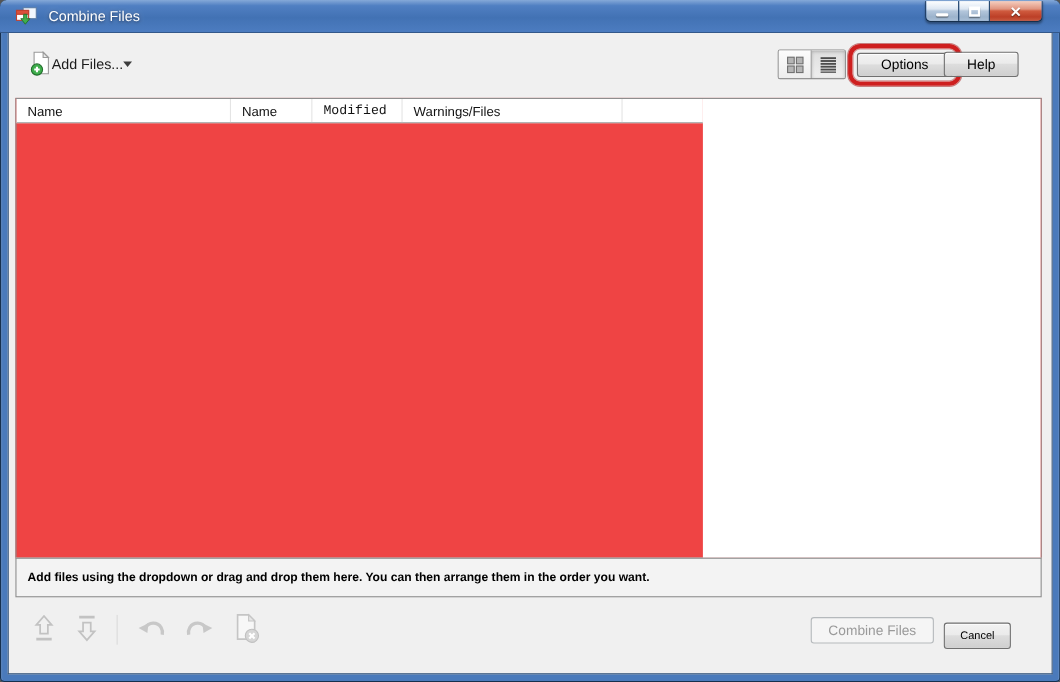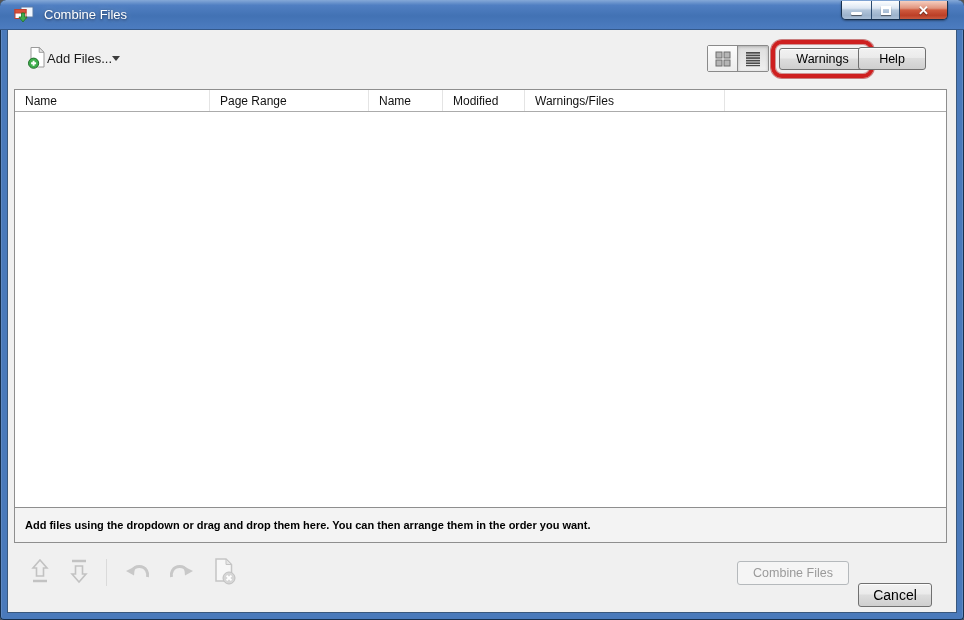--- a/index.html
+++ b/index.html
@@ -79,26 +79,26 @@
     font-size:12.5px; color:#000;
     border:1px solid #707070; border-radius:3px;
     background:linear-gradient(180deg,#f2f2f2 0%, #ebebeb 45%, #dddddd 50%, #cfcfcf 100%);
     box-shadow:inset 0 1px 0 rgba(255,255,255,.85);
     display:inline-flex; align-items:center; justify-content:center;
   }
   .btn-options { width:87px; height:22px; }
   .btn-help { position:absolute; left:850px; top:17px; width:68px; height:23px; }
   .btn-combine { position:absolute; left:729px; top:531px; width:112px; height:24px;
     background:#f5f5f5; border:1px solid #b5b9bc; color:#9a9a9a; box-shadow:none; }
-  .btn-cancel { position:absolute; left:850px; top:553px; width:74px; height:24px; font-size:14px; }
+  .btn-cancel { position:absolute; left:850px; top:536px; width:61px; height:24px; font-size:10px; }
 
   
   .list-panel {
     position:absolute; left:6px; top:59px; width:933px; height:419px;
-    background:#ef4444; border:1px solid #8e8e8e; display:flex; flex-direction:column;
+    background:#ef4444; border:1px solid #8e8e8e; display:flex; flex-direction:row;
   }
   .table-header { display:flex; height:22px; border-bottom:1px solid #ababab; background:#fff; flex:none; }
   .hcell {
     font-size:12px; color:#111; padding:4px 0 0 10px;
     border-right:1px solid #e4e4e4; height:100%; overflow:hidden; white-space:nowrap;
   }
   .hcell:last-child { border-right:none; }
   .table-body { flex:1; background:#fff; }
 
   .message-bar {
@@ -180,31 +180,30 @@
               <rect x="1" y="8.8" width="14" height="1.7"></rect>
               <rect x="1" y="11.4" width="14" height="1.7"></rect>
               <rect x="1" y="14" width="14" height="1.2"></rect>
             </g>
           </svg>
         </span>
       </div>
     </div>
 
     <div class="annotation">
-      <button class="btn btn-options">Warnings</button>
+      <button class="btn btn-options">Options</button>
     </div>
 
     <button class="btn btn-help">Help</button>
 
     <div class="list-panel">
       <div class="table-header">
           <div class="hcell" style="width: 195px;">Name</div>
-          <div class="hcell" style="width: 159px;">Page Range</div>
           <div class="hcell" style="width: 74px;">Name</div>
-          <div class="hcell" style="width: 82px;">Modified</div>
+          <div class="hcell" style="width: 82px; font-family: Liberation Mono, monospace;">Modified</div>
           <div class="hcell" style="width: 200px;">Warnings/Files</div>
           <div class="hcell" style="width: 73px;"></div>
         </div>
       <div class="table-body"></div>
     </div>
 
     <div class="message-bar">
       <span>Add files using the dropdown or drag and drop them here. You can then arrange them in the order you want.</span>
     </div>
 

